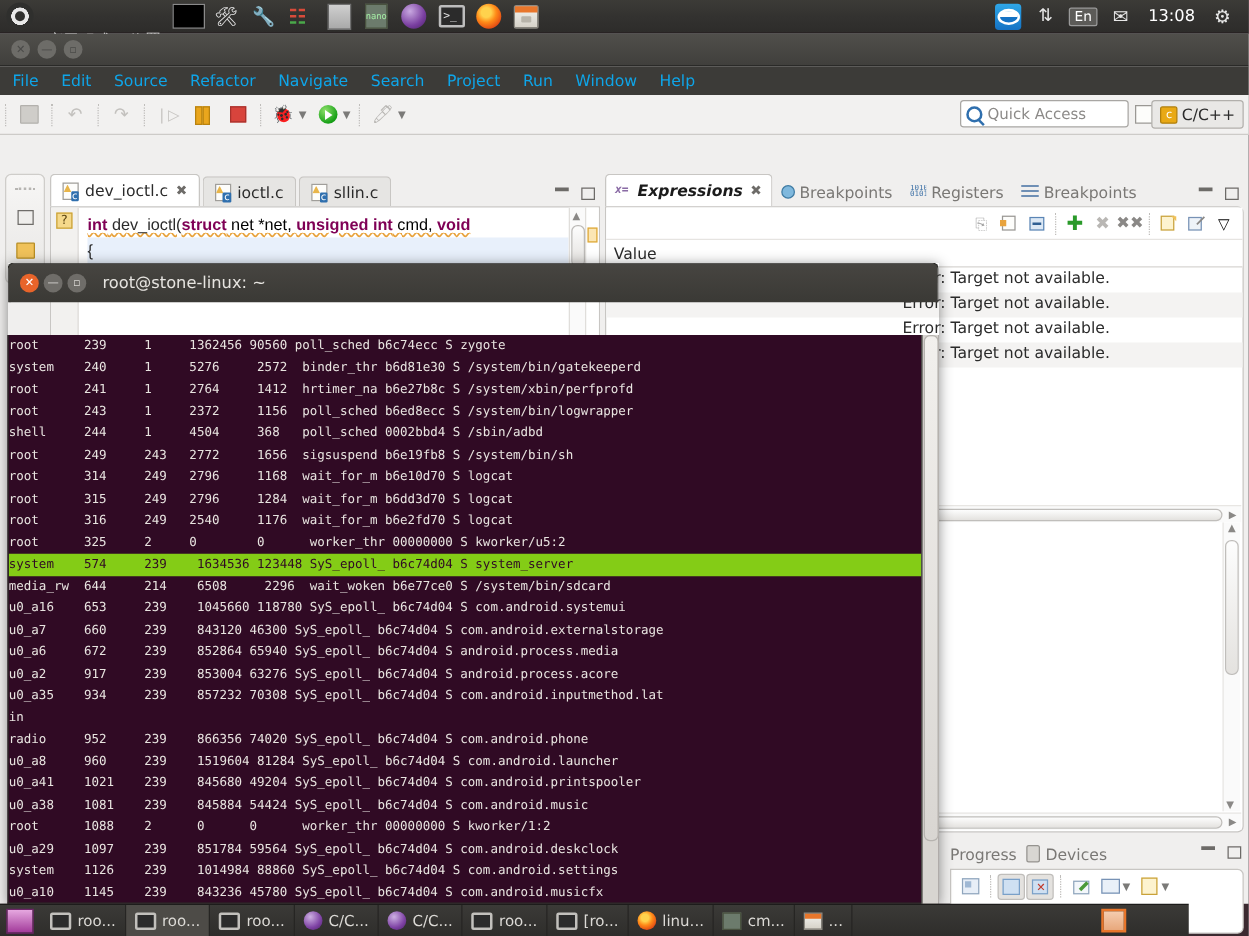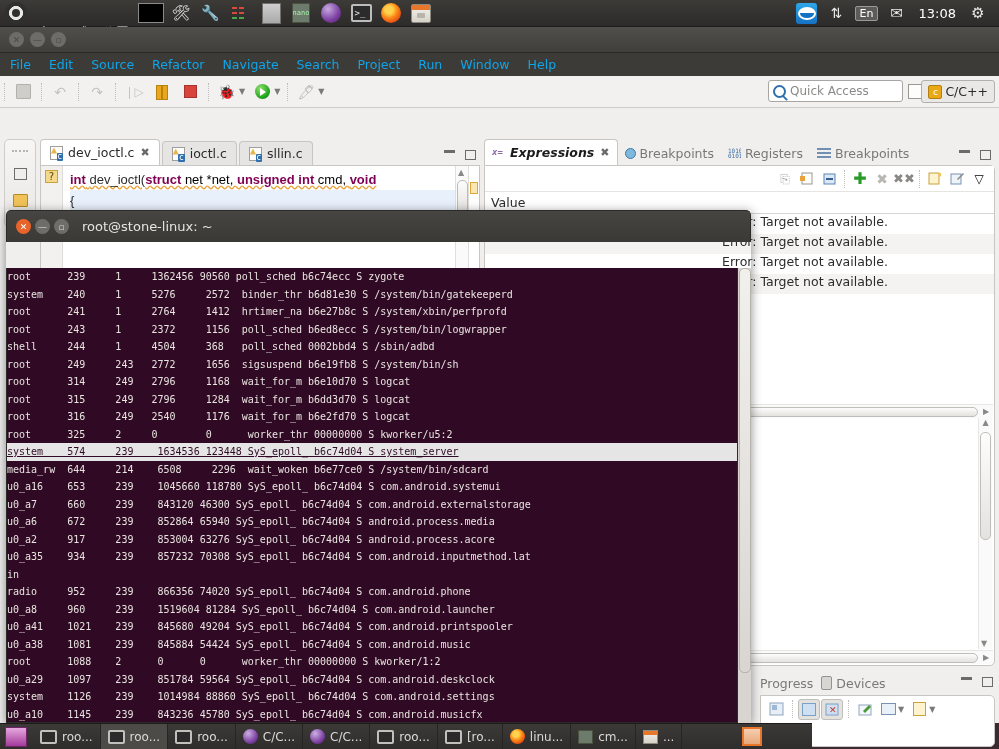--- a/index.html
+++ b/index.html
@@ -265,28 +265,28 @@
       color:#eae8e4; font-size:12.5px; border-left:1px solid #2b2a27;
       border-right:1px solid #2b2a27;}
   #term-menu .tmi { padding:0 7px; }
   #term-menu .tmi:first-child { padding-left:9px; }
   #term-screen { position:absolute; left:0; top:58px; width:745px; height:455px;
       background:#300a24; border:1px solid #2b2a27; border-top:none;
       overflow:hidden; }
   #term-text { font-family:"DejaVu Sans Mono",monospace; font-size:10px;
       line-height:17.5px; color:#e8e4e0; padding:0; white-space:pre; }
   #term-text .row { height:17.5px; }
-  #term-text .row.sel { background:#e5e5e5; color:#300a24;text-decoration:underline; }
+  #term-text .row.sel { background:#84cc16; color:#300a24; }
   #term-vscroll { position:absolute; right:0; top:58px; width:14px; height:455px;
       background:#d8d5d1; border-left:1px solid #2b2a27;}
   #term-vthumb { position:absolute; left:1px; top:0; width:12px; height:405px;
       background:linear-gradient(#f2f0ed,#d9d6d2); border:1px solid #b6b3af;border-radius:5px;}
 
   
-  #taskbar { position:absolute; left:0; top:723px; width:812px; height:26px;
+  #taskbar { position:absolute; left:0; top:723px; width:951px; height:26px;
       background:linear-gradient(#3b3a37,#2e2d2b); display:flex; align-items:center;
       border-top:1px solid #1d1c1b; }
   .tk { height:26px; display:flex; align-items:center; padding:0 7px;
       color:#dcdad6; font-size:12px; max-width:95px; border-right:1px solid #262523;}
   .tk.active { background:#4d4b47; }
   .tk .lbl { margin-left:5px; overflow:hidden; text-overflow:ellipsis; white-space:nowrap;}
   .tkicon-term { width:17px;height:14px;background:#2b2b2b;border:2px solid #c2c0bc;
       border-radius:2px; flex:none;}
   .tkicon-ecl { width:15px;height:15px;border-radius:50%; flex:none;
       background:radial-gradient(circle at 35% 30%,#cdb0e2,#7e42a4 60%,#4a1f66);}

